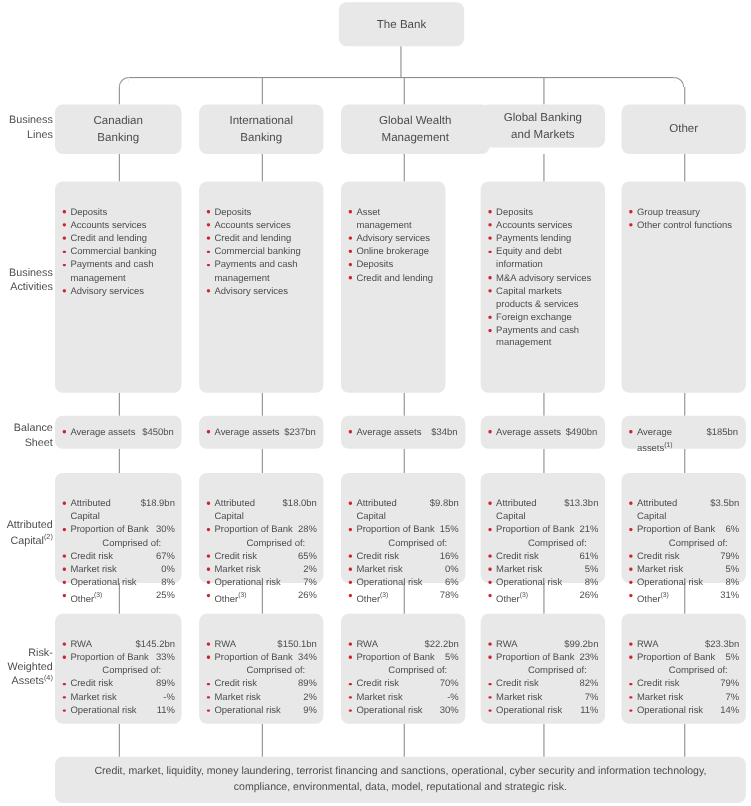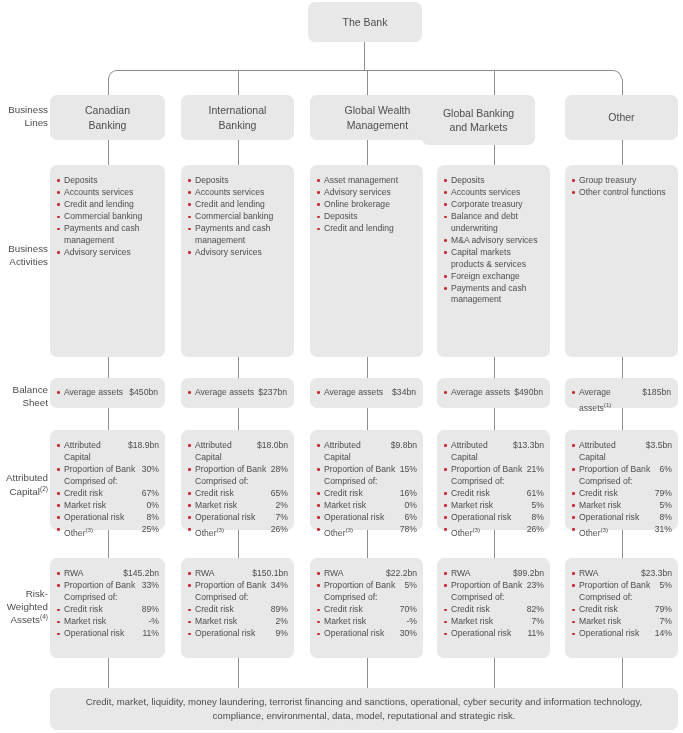--- a/index.html
+++ b/index.html
@@ -55,42 +55,42 @@
   .elbow {
     position: absolute;
     border: 1px solid #8e8e8e;
     background: transparent;
     z-index: 1;
   }
   .elbow.left  { border-right: none; border-bottom: none; border-top-left-radius: 9px; }
   .elbow.right { border-left: none;  border-bottom: none; border-top-right-radius: 9px; }
 
   
-  .blist { padding: 10px 6px 6px 7px; }
+  .blist { padding: 22px 6px 6px 7px; }
   .bitem {
     position: relative;
     display: flex;
     align-items: flex-start;
     font-size: 8.6px;
     line-height: 11.6px;
     color: #4d4d4d;
     padding-left: 7px;
     margin-bottom: 0.5px;
   }
   .bitem::before {
     content: "";
     position: absolute;
     left: 0; top: 4.3px;
     width: 2.7px; height: 2.7px;
     border-radius: 50%;
     background: #cf2430;
   }
   .bitem .bl { flex: 1 1 auto; padding-right: 3px; }
   .bitem .bv { flex: 0 0 auto; text-align: right; white-space: nowrap; }
-  .bitem.nobullet { padding-left: 7px; }
+  .bitem.nobullet { padding-left: 7px; margin-left: 29px; }
   .bitem.nobullet::before { display: none; }
   .bitem sup { font-size: 6.2px; vertical-align: super; }
 
   
   .risk-banner {
     position: absolute;
     background: #e8e8e8;
     border-radius: 7px;
     display: flex; align-items: center; justify-content: center;
     text-align: center;
@@ -344,21 +344,21 @@
           <div class="bitem">
             <span class="bl">Operational risk</span>
             <span class="bv">9%</span>
           </div>
         </div>
       </div>
       <div class="card" style="left:310px; top:95px; width:135px; height:45px;">
         <div class="card-title">Global Wealth
 Management</div>
       </div>
-      <div class="card" style="left:310px; top:165px; width:113px; height:192px;">
+      <div class="card" style="left:310px; top:165px; width:95px; height:192px;">
         <div class="blist">
           <div class="bitem">
             <span class="bl">Asset management</span>
           </div>
           <div class="bitem">
             <span class="bl">Advisory services</span>
           </div>
           <div class="bitem">
             <span class="bl">Online brokerage</span>
           </div>
@@ -429,37 +429,37 @@
           <div class="bitem">
             <span class="bl">Market risk</span>
             <span class="bv">-%</span>
           </div>
           <div class="bitem">
             <span class="bl">Operational risk</span>
             <span class="bv">30%</span>
           </div>
         </div>
       </div>
-      <div class="card" style="left:422px; top:95px; width:113px; height:50px;">
+      <div class="card" style="left:437px; top:95px; width:113px; height:39px;">
         <div class="card-title">Global Banking
 and Markets</div>
       </div>
       <div class="card" style="left:437px; top:165px; width:113px; height:192px;">
         <div class="blist">
           <div class="bitem">
             <span class="bl">Deposits</span>
           </div>
           <div class="bitem">
             <span class="bl">Accounts services</span>
           </div>
           <div class="bitem">
-            <span class="bl">Corporate treasury</span>
-          </div>
-          <div class="bitem">
-            <span class="bl">Balance and debt underwriting</span>
+            <span class="bl">Payments lending</span>
+          </div>
+          <div class="bitem">
+            <span class="bl">Equity and debt information</span>
           </div>
           <div class="bitem">
             <span class="bl">M&amp;A advisory services</span>
           </div>
           <div class="bitem">
             <span class="bl">Capital markets products &amp; services</span>
           </div>
           <div class="bitem">
             <span class="bl">Foreign exchange</span>
           </div>

